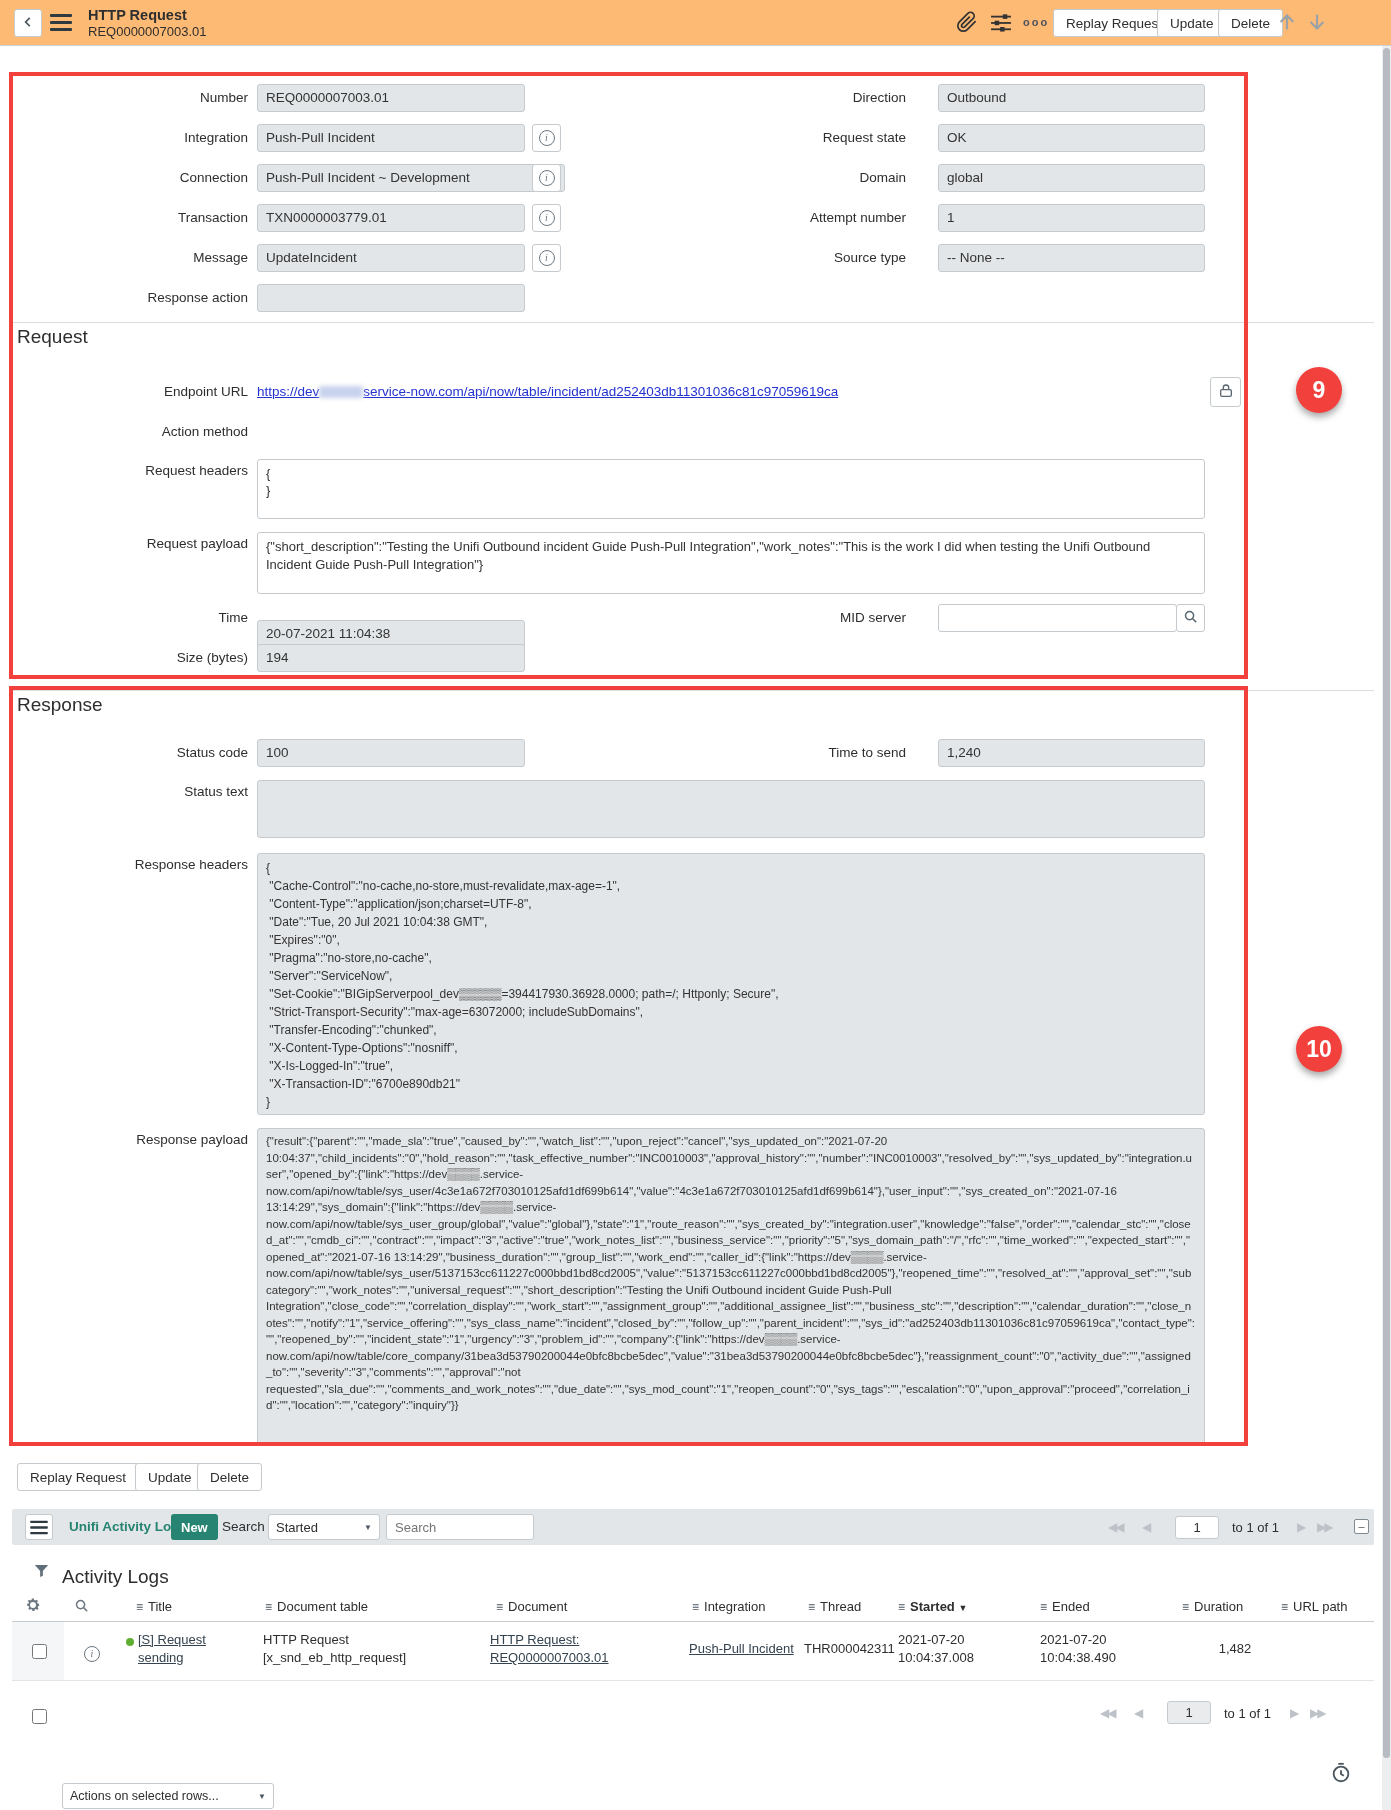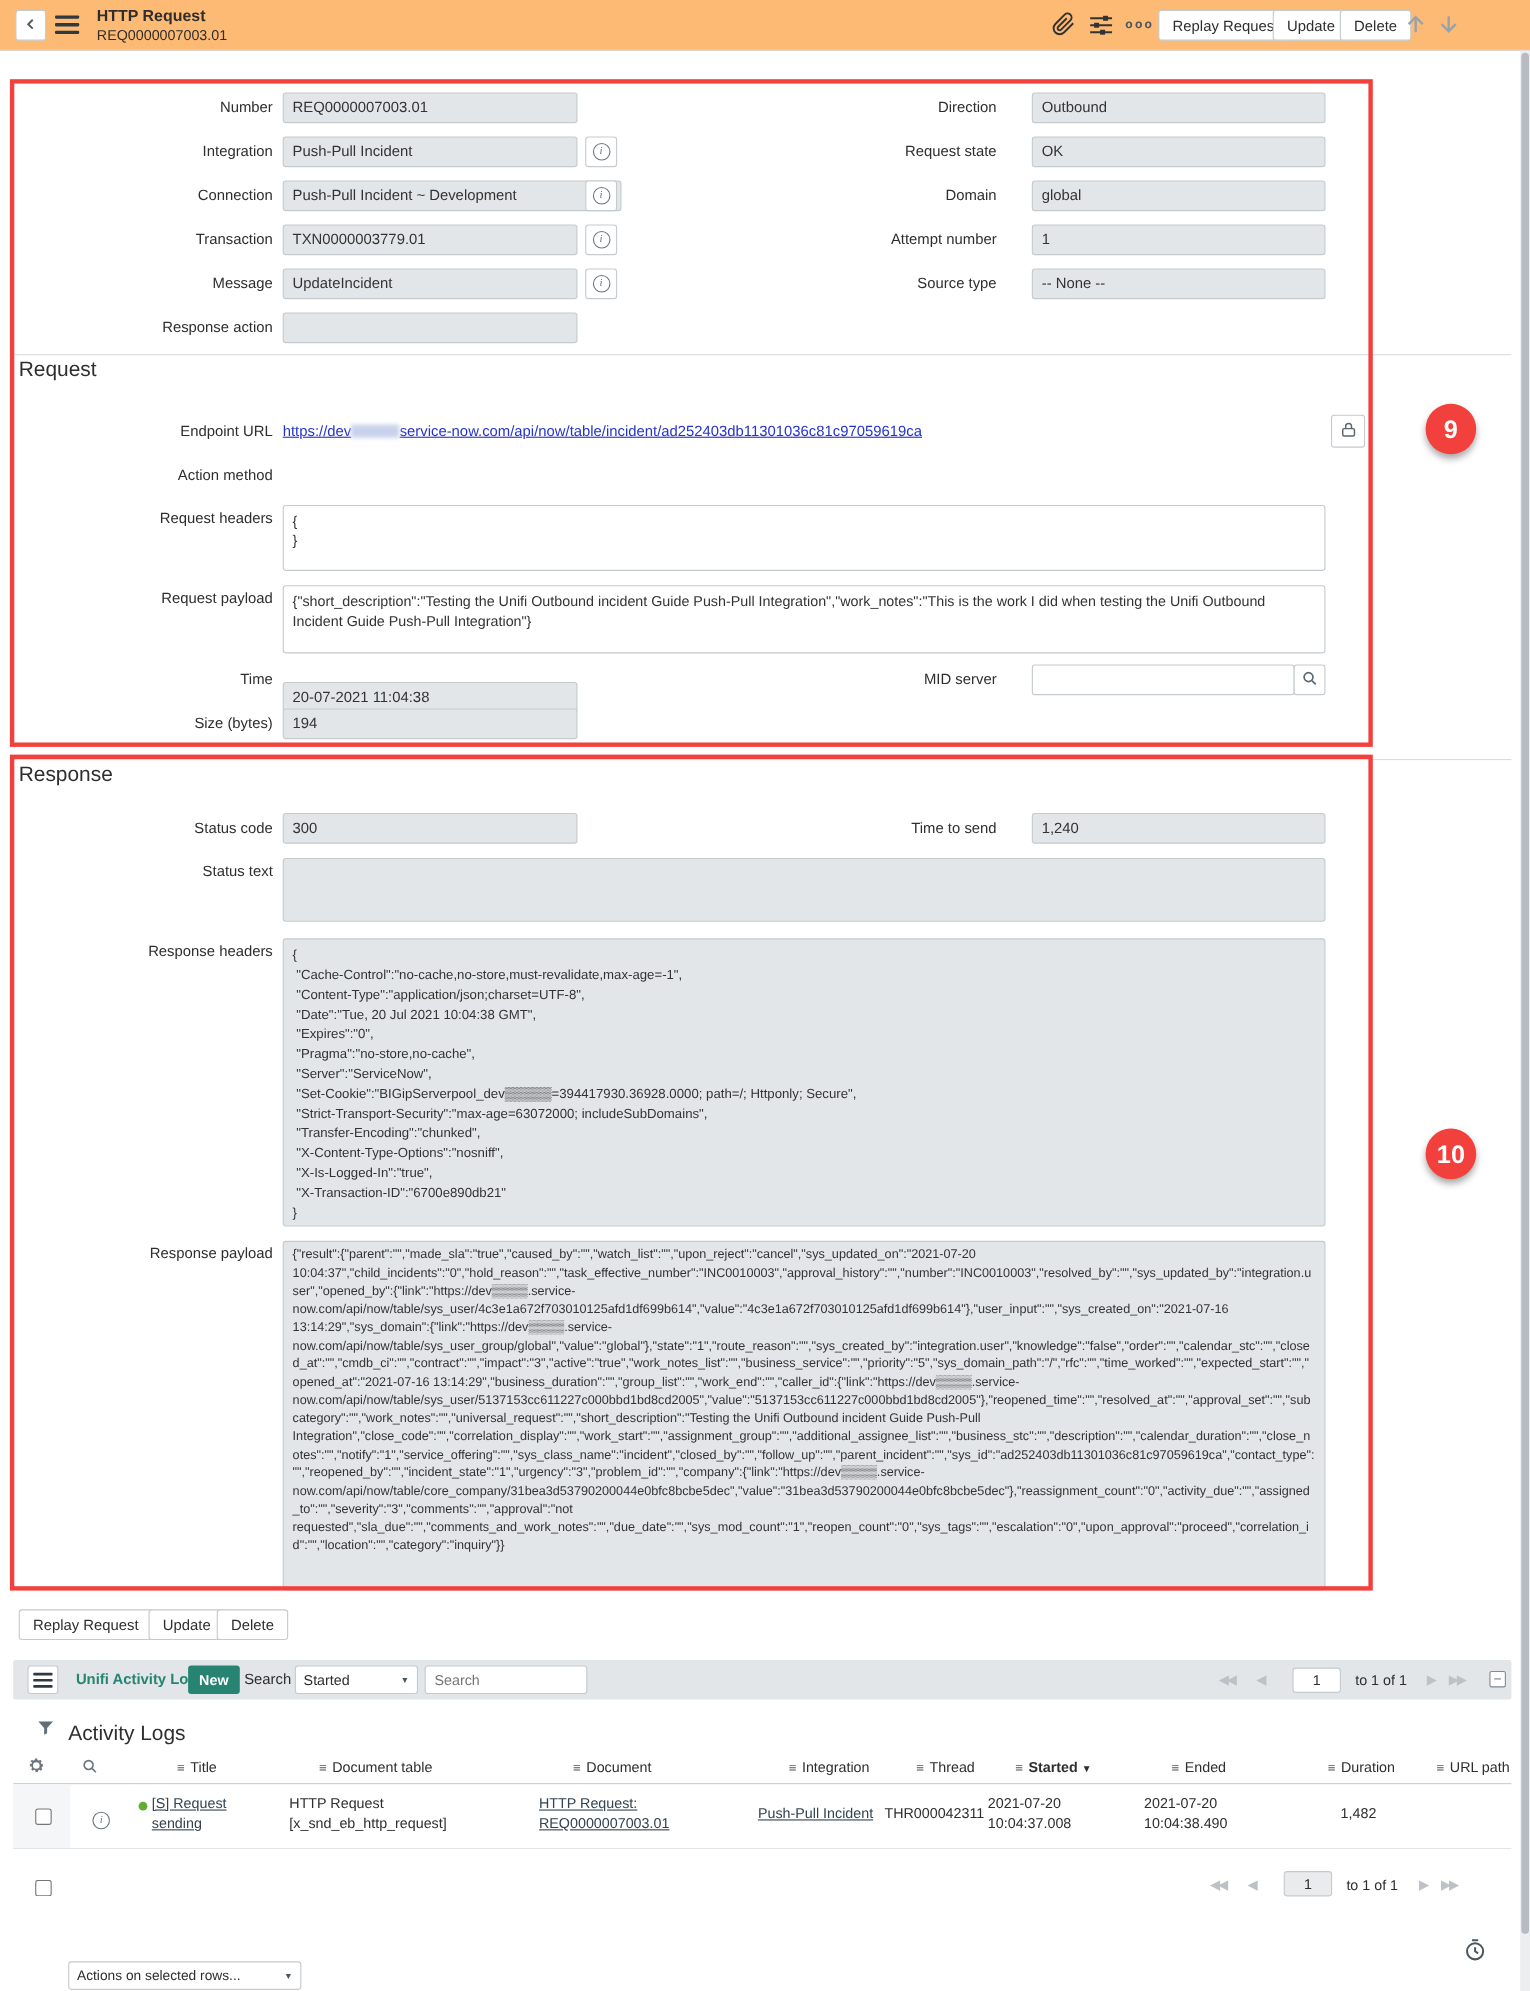--- a/index.html
+++ b/index.html
@@ -35,21 +35,21 @@
 
   
   .rl-bar { position:absolute; left:12px; top:1509px; width:1362px; height:36px; background:#e2e6e8; border-radius:2px; }
   .teal { color:#278472; }
   .new-btn { position:absolute; height:26px; padding:0 10px; background:#278472; color:#fff; font-size:13px; font-weight:bold; border:none; border-radius:3px; display:inline-flex; align-items:center; cursor:pointer; }
   .mini-input { position:absolute; border:1px solid #c5cace; border-radius:3px; background:#fff; font-size:13px; color:#2e2e2e; font-family:inherit; }
   .dropdown { position:absolute; border:1px solid #c5cace; border-radius:3px; background:#fff; font-size:13px; color:#2e2e2e; display:flex; align-items:center; justify-content:space-between; padding:0 7px; cursor:pointer; }
   .dd-arrow { font-size:8px; color:#4a5560; margin-left:6px; }
   .arr { position:absolute; color:#bcc2c8; font-size:12px; letter-spacing:-2px; cursor:pointer; white-space:nowrap; }
   .pager-txt { position:absolute; font-size:13px; color:#2e2e2e; }
-  .colh { position:absolute; font-size:13px; color:#2e2e2e; white-space:nowrap;margin-left:25px; }
+  .colh { position:absolute; font-size:13px; color:#2e2e2e; white-space:nowrap; }
   .colh .m { color:#4a5560; margin-right:5px; font-size:12px; }
   .cell { position:absolute; font-size:13px; line-height:18px; color:#2e2e2e; }
   .list-link { color:#34434f; text-decoration:underline; cursor:pointer; }
   .dot { position:absolute; width:8px; height:8px; border-radius:50%; background:#5fae32; }
   .collapse-box { position:absolute; width:15px; height:15px; border:1px solid #7f8a93; border-radius:2px; color:#4a5560; font-size:11px; line-height:12px; text-align:center; cursor:pointer; background:#fff; }
   .chk { position:absolute; width:15px; height:15px; }
   .gutter { position:absolute; left:12px; width:52px; background:#f5f6f7; }
 
   
   .sb-track { position:absolute; left:1382px; top:46px; width:9px; height:1764px; background:#eceeef; }
@@ -194,21 +194,21 @@
     </span>
   </div>
 
   <div class="label" style="left:18px;top:650px;width:230px">Size (bytes)</div>
   <div class="field ro" style="left:257px;top:644px;width:268px">194</div>
 
   <div class="hr" style="top:690px"></div>
   <div class="section-title" style="left:17px;top:694px">Response</div>
 
   <div class="label" style="left:18px;top:745px;width:230px">Status code</div>
-  <div class="field ro" style="left:257px;top:739px;width:268px">300</div>
+  <div class="field ro" style="left:257px;top:739px;width:268px">100</div>
 
   <div class="label" style="left:656px;top:745px;width:250px">Time to send</div>
   <div class="field ro" style="left:938px;top:739px;width:267px">1,240</div>
 
   <div class="label" style="left:18px;top:784px;width:230px">Status text</div>
   <div class="prebox ro" style="left:257px;top:780px;width:948px;height:58px"></div>
 
   <div class="label" style="left:18px;top:857px;width:230px">Response headers</div>
   <div class="prebox ro" style="left:257px;top:853px;width:948px;height:262px">{
  "Cache-Control":"no-cache,no-store,must-revalidate,max-age=-1",

